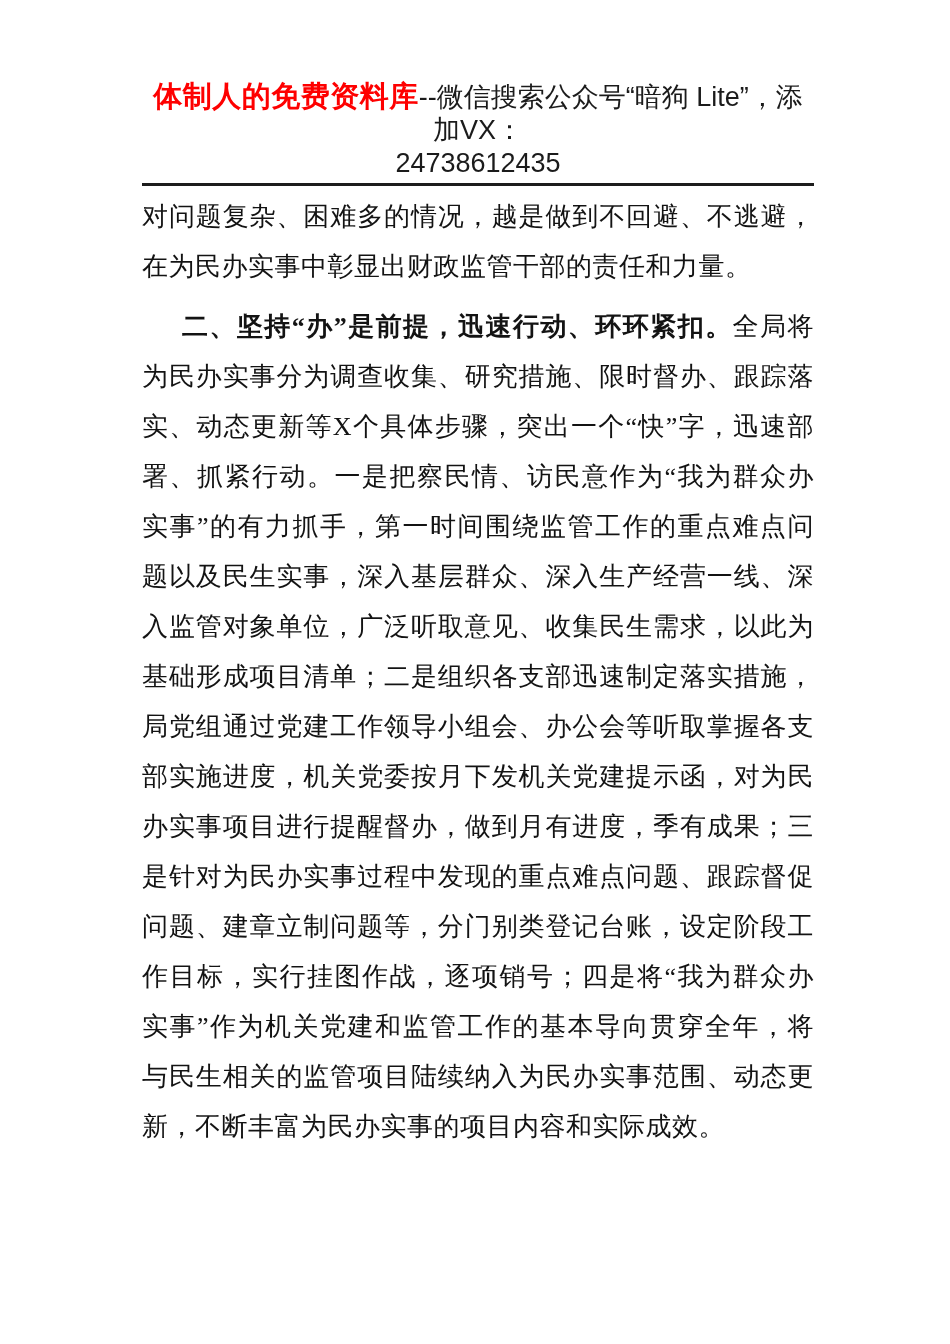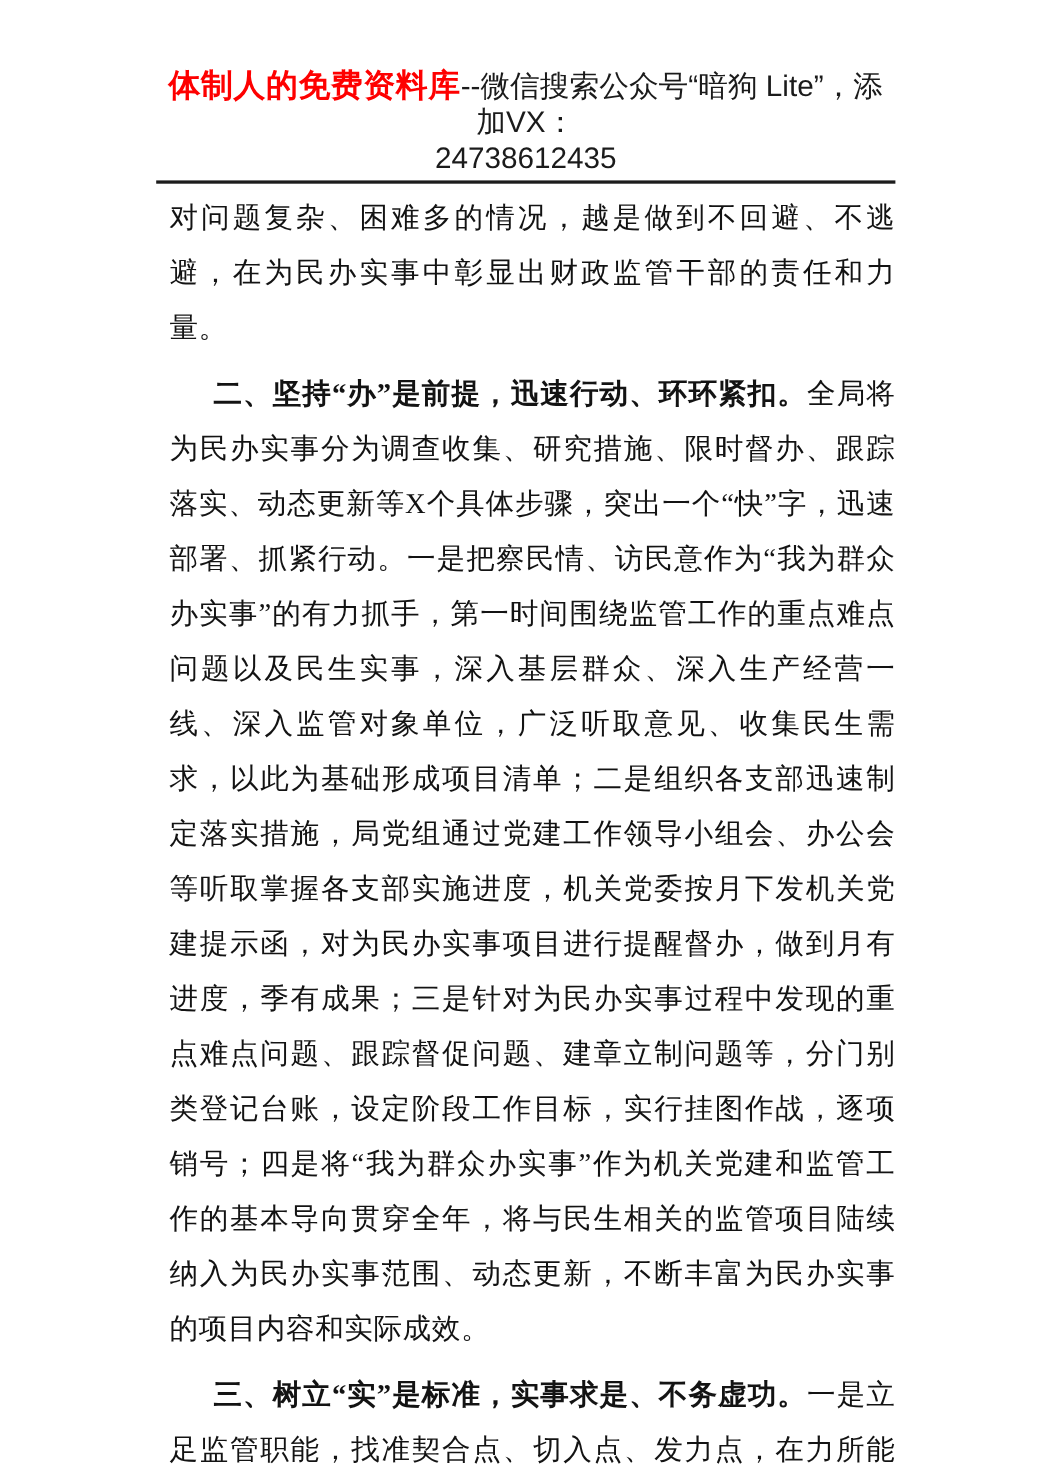--- a/index.html
+++ b/index.html
@@ -14,21 +14,21 @@
     overflow: hidden;
   }
   .column {
     position: absolute;
     left: 142px;
     top: 0;
     width: 672px;
   }
   .header {
     text-align: center;
-    padding-top: 62px;
+    padding-top: 80px;
     padding-bottom: 3px;
     border-bottom: 3px solid #1c1c1c;
     font-family: "Liberation Sans", "DejaVu Sans", sans-serif;
     font-size: 27px;
     line-height: 33px;
     color: #1b1b1b;
     font-weight: 500;
   }
   .brand {
     color: #fe0000;
@@ -46,21 +46,21 @@
   .doc {
     margin-top: 6px;
     font-family: "Liberation Serif", "DejaVu Serif", serif;
     font-size: 26px;
     line-height: 50px;
     color: #131313;
     text-align: justify;
     letter-spacing: 0.5px;
   }
   .doc p {
-    margin: 0 0 10px 12px;
+    margin: 0 0 10px 0;
   }
   .doc p.indent {
     text-indent: 40px;
   }
   .seg-bold {
     font-weight: bold;
   }
 </style>
 </head>
 <body>
@@ -75,19 +75,16 @@
   <div class="doc">
 
     <p class="noindent">
       <span>对问题复杂、困难多的情况，越是做到不回避、不逃避，在为民办实事中彰显出财政监管干部的责任和力量。</span>
     </p>
 
     <p class="indent">
       <span class="seg-bold">二、坚持“办”是前提，迅速行动、环环紧扣。</span><span>全局将为民办实事分为调查收集、研究措施、限时督办、跟踪落实、动态更新等X个具体步骤，突出一个“快”字，迅速部署、抓紧行动。一是把察民情、访民意作为“我为群众办实事”的有力抓手，第一时间围绕监管工作的重点难点问题以及民生实事，深入基层群众、深入生产经营一线、深入监管对象单位，广泛听取意见、收集民生需求，以此为基础形成项目清单；二是组织各支部迅速制定落实措施，局党组通过党建工作领导小组会、办公会等听取掌握各支部实施进度，机关党委按月下发机关党建提示函，对为民办实事项目进行提醒督办，做到月有进度，季有成果；三是针对为民办实事过程中发现的重点难点问题、跟踪督促问题、建章立制问题等，分门别类登记台账，设定阶段工作目标，实行挂图作战，逐项销号；四是将“我为群众办实事”作为机关党建和监管工作的基本导向贯穿全年，将与民生相关的监管项目陆续纳入为民办实事范围、动态更新，不断丰富为民办实事的项目内容和实际成效。</span>
     </p>
 
-    <p class="indent">
-      <span class="seg-bold">三、树立“实”是标准，实事求是、不务虚功。</span><span>一是立足监管职能，找准契合点、切入点、发力点，在力所能及</span>
-    </p>
 
   </div>
 
 </div>
 
 </body></html>

